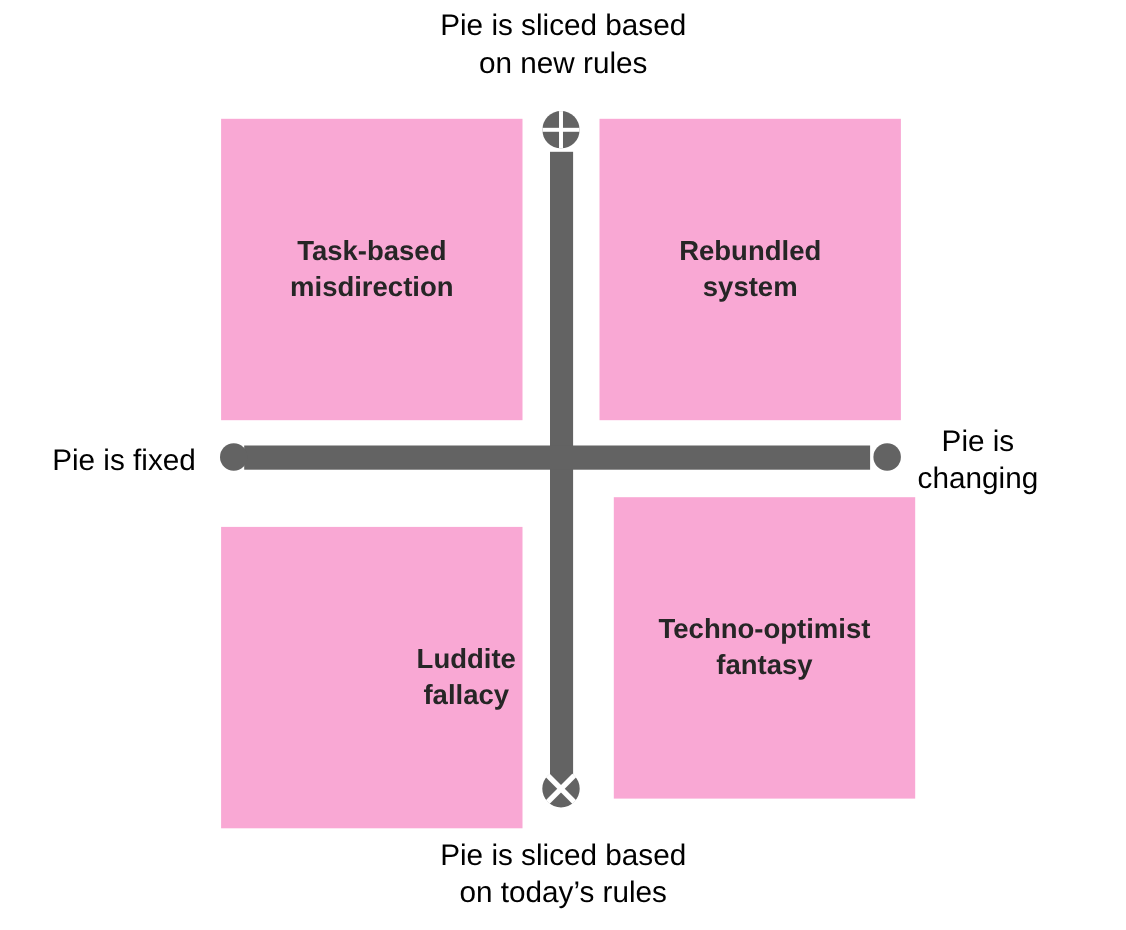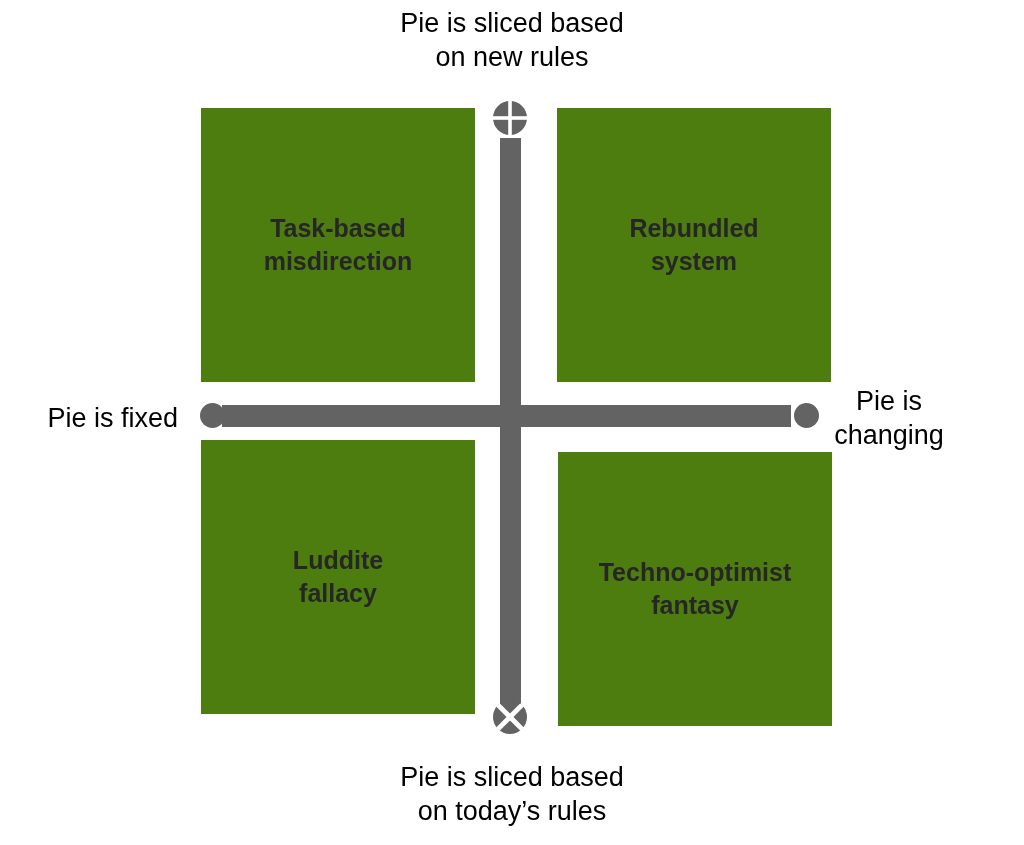--- a/index.html
+++ b/index.html
@@ -56,28 +56,28 @@
     top: 384px;
     width: 176px;
     text-align: center;
   }
 
   
   .quadrant {
     position: absolute;
     width: 274px;
     height: 274px;
-    background: #4d7c0f;
+    background: #f9a8d4;
     display: flex;
     align-items: center;
     justify-content: center;
   }
   #quadrant-top-left     { left: 201px; top: 108px; }
-  #quadrant-top-right    { left: 545px; top: 108px; margin-left: 12px; }
-  #quadrant-bottom-left  { left: 201px; top: 440px; }
+  #quadrant-top-right    { left: 545px; top: 108px; }
+  #quadrant-bottom-left  { left: 201px; top: 479px; justify-content: flex-end; }
   #quadrant-bottom-right { left: 558px; top: 452px; }
 
   .quadrant-label {
     color: #262626;
     font-size: 25px;
     line-height: 33px;
     font-weight: 700;
     text-align: center;
     white-space: pre-line;
     padding: 0 6px;

